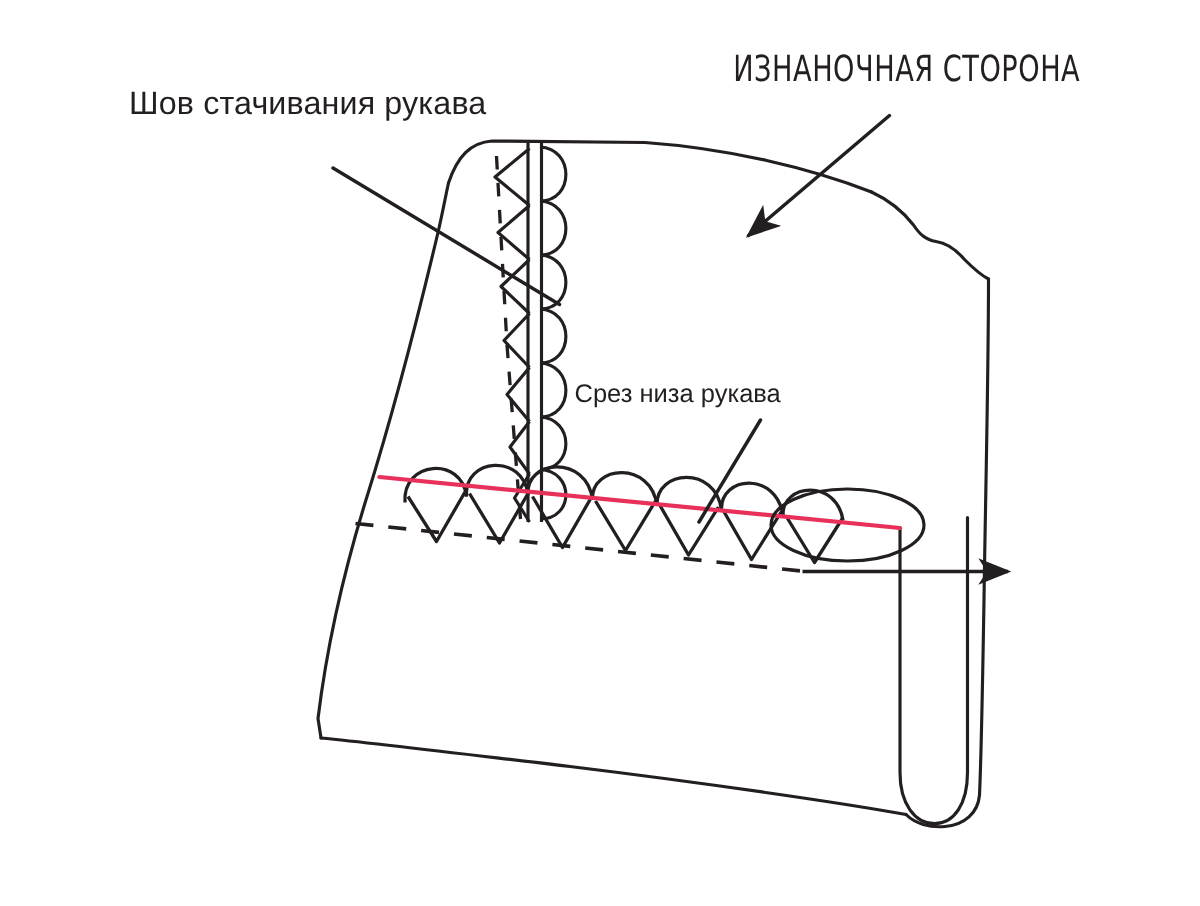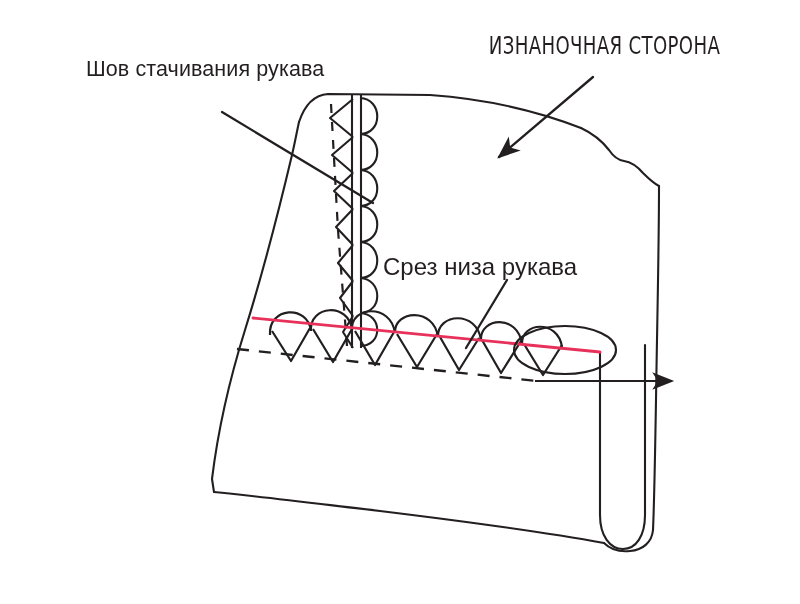--- a/index.html
+++ b/index.html
@@ -25,21 +25,21 @@
   #label-wrong-side{
     left:462px;top:33px;width:285px;
     text-align:center;font-size:24px;
     font-family:"Liberation Sans Narrow","DejaVu Sans Condensed","Liberation Sans",sans-serif;
     transform:scaleX(0.84);transform-origin:center top;
     letter-spacing:0.4px;
   }
 
   #label-bottom-cut{
     left:383px;top:253px;width:240px;
-    text-align:left;font-size:24px;
+    text-align:left;font-size:17px;
   }
 </style>
 </head>
 <body>
 
 <div id="stage">
 
   <svg viewBox="0 0 800 604" xmlns="http://www.w3.org/2000/svg">
 
     <defs>

